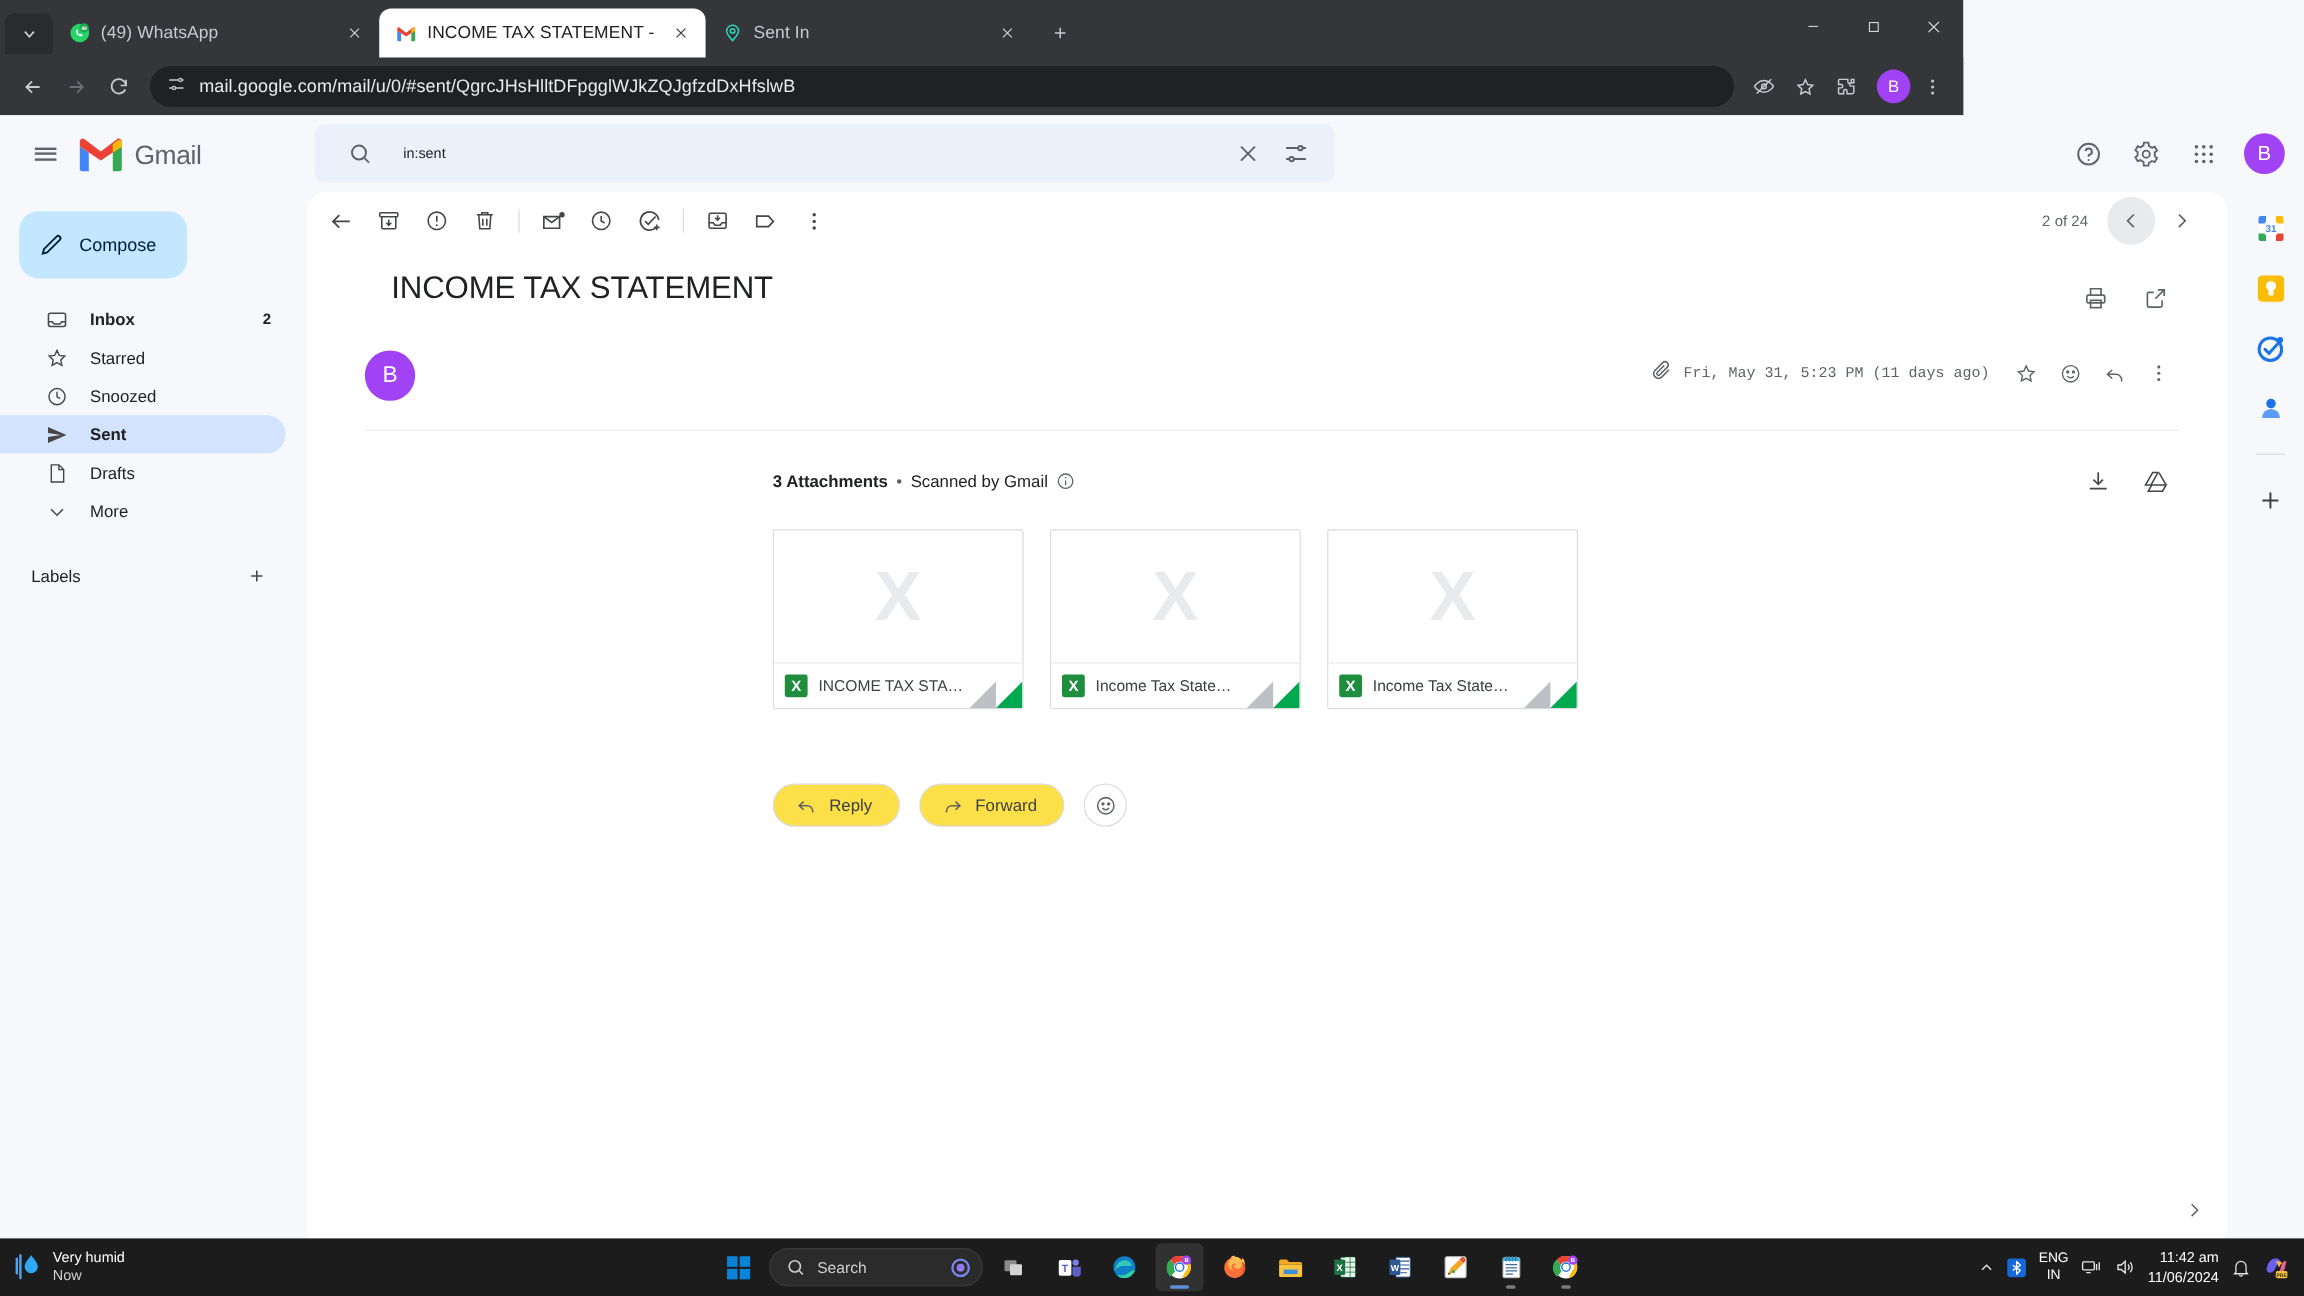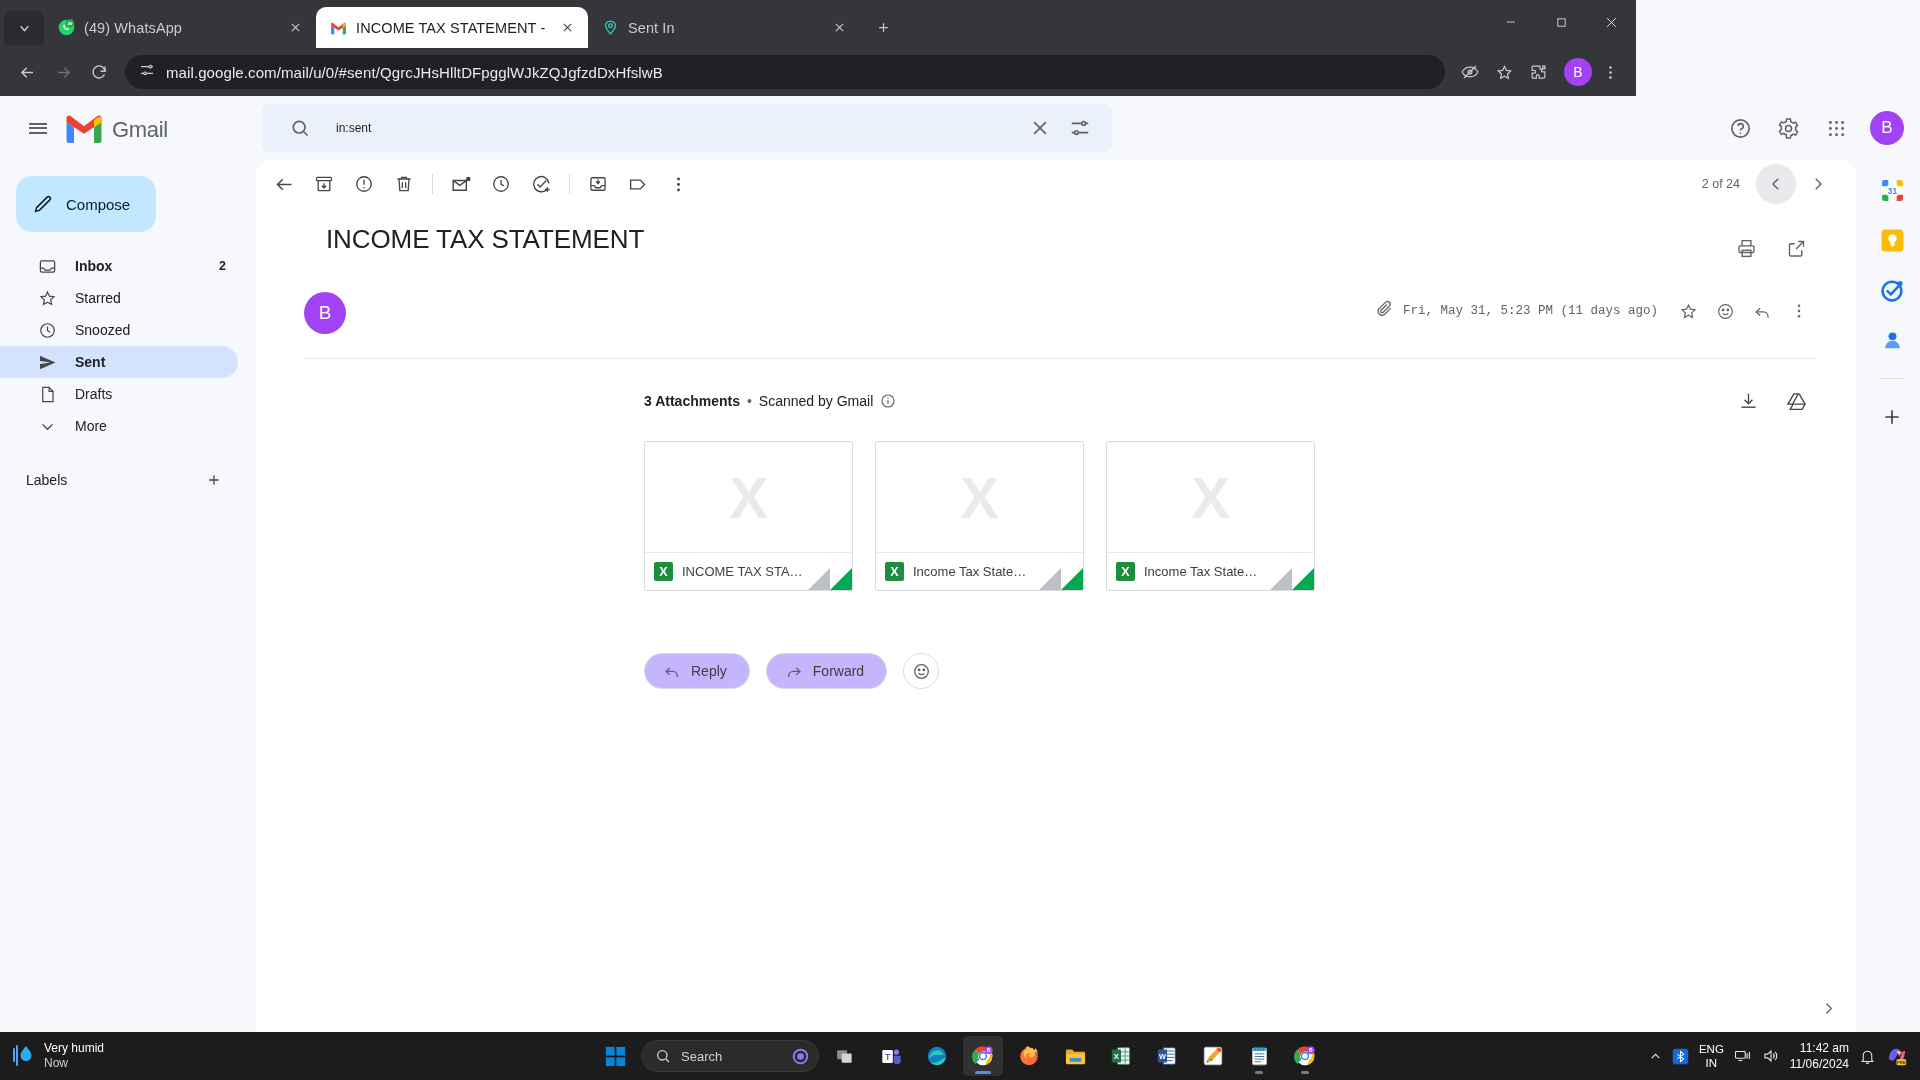--- a/index.html
+++ b/index.html
@@ -244,21 +244,21 @@
   .corner-gray {
     position: absolute; right: 22px; bottom: 0;
     width: 0; height: 0;
     border-left: 22px solid transparent; border-bottom: 22px solid #bdc1c6;
   }
 
   
   .reply-bar { display: flex; gap: 16px; padding: 62px 0 0 388px; }
   .pill-btn {
     height: 36px; border: 1px solid #dadce0; border-radius: 18px;
-    background: #c4b5fd; display: flex; align-items: center; gap: 10px;
+    background: #fde047; display: flex; align-items: center; gap: 10px;
     padding: 0 22px 0 18px; cursor: pointer;
     font-size: 14px; color: #3c4043; font-family: "Liberation Sans", sans-serif;
   }
   .pill-icon-only {
     width: 36px; height: 36px; border: 1px solid #dadce0; border-radius: 50%;
     background: #fff; display: flex; align-items: center; justify-content: center;
     cursor: pointer; color: #5f6368; padding: 0;
   }
 
   

